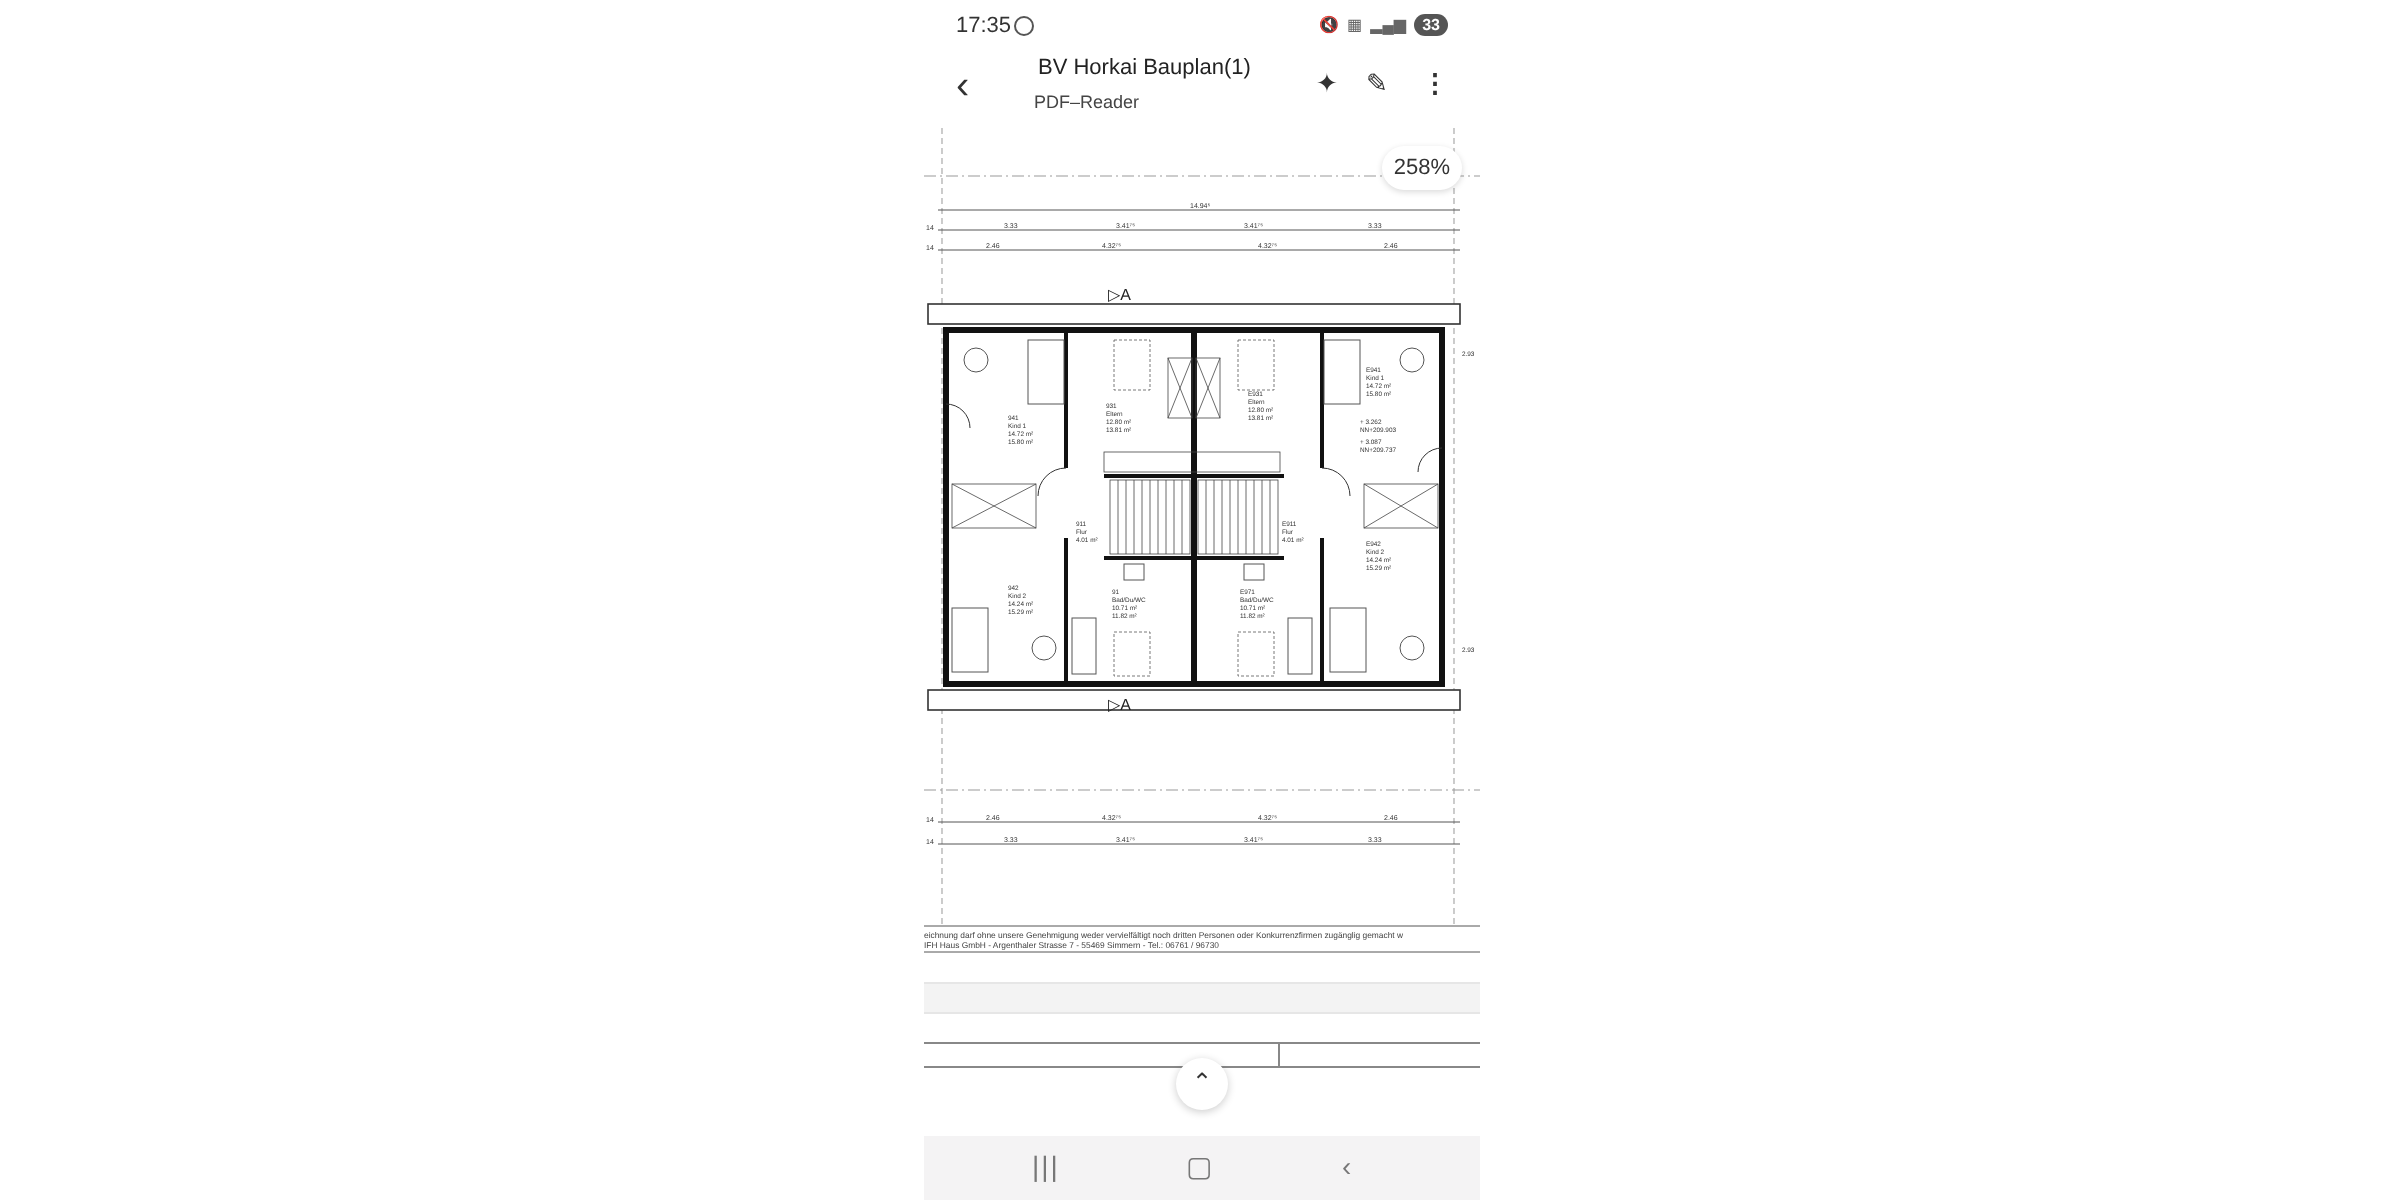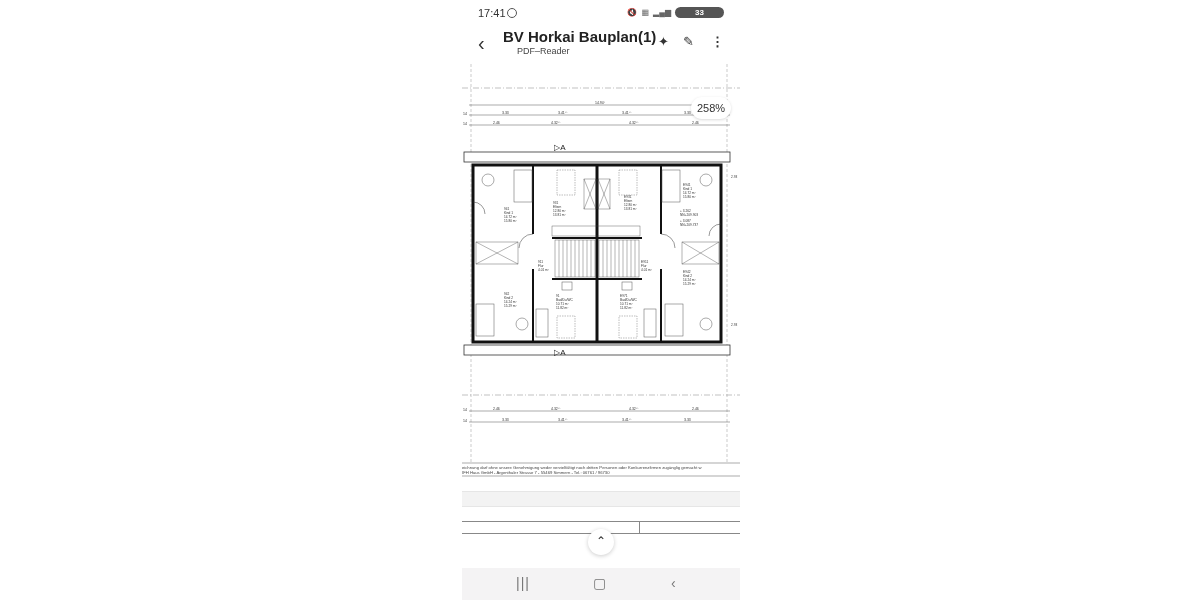--- a/index.html
+++ b/index.html
@@ -3,43 +3,43 @@
 <meta charset="utf-8">
 <style>
   * { box-sizing: border-box; margin: 0; padding: 0; }
   html, body { width: 1200px; height: 600px; background: #ffffff; overflow: hidden; font-family: "Liberation Sans", sans-serif; }
   .phone { position: absolute; left: 462px; top: 0; width: 278px; height: 600px; background: #ffffff; overflow: hidden; }
   .statusbar { position: absolute; top: 0; left: 0; width: 278px; height: 26px; }
   .time { position: absolute; left: 16px; top: 7px; font-size: 11px; color: #333; }
   .wa-icon { position: absolute; left: 45px; top: 8px; width: 10px; height: 10px; border: 1.3px solid #555; border-radius: 50%; }
   .sb-right { position: absolute; right: 16px; top: 7px; display: flex; align-items: center; gap: 4px; }
   .sb-ico { font-size: 8px; color: #666; }
-  .battery { background: #555; color: #fff; font-size: 8px; border-radius: 7px; padding: 1px 20px; font-weight: bold; }
+  .battery { background: #555; color: #fff; font-size: 8px; border-radius: 7px; padding: 1px 4px; font-weight: bold; }
   .appbar { position: absolute; top: 26px; left: 0; width: 278px; height: 36px; }
   .back { position: absolute; left: 16px; top: 6px; font-size: 20px; color: #333; }
-  .title { position: absolute; left: 41px; top: 2px; font-size: 15px; font-weight: bold; color: #222; }
+  .title { position: absolute; left: 57px; top: 2px; font-size: 11px; font-weight: normal; color: #222; }
   .subtitle { position: absolute; left: 55px; top: 20px; font-size: 9px; color: #444; }
   .act { position: absolute; top: 8px; font-size: 13px; color: #333; }
   .pdf { position: absolute; top: 64px; left: 0; width: 278px; height: 420px; background: #fff; }
-  .zoom-badge { position: absolute; left: 229px; top: 73px; width: 40px; height: 22px; background: #fff; border-radius: 11px; box-shadow: 0 1px 3px rgba(0,0,0,0.15); font-size: 11px; color: #333; text-align: center; line-height: 22px; margin-top: 24px; }
+  .zoom-badge { position: absolute; left: 229px; top: 73px; width: 40px; height: 22px; background: #fff; border-radius: 11px; box-shadow: 0 1px 3px rgba(0,0,0,0.15); font-size: 11px; color: #333; text-align: center; line-height: 22px; }
   .gray-band { position: absolute; left: 0; top: 491px; width: 278px; height: 16px; background: #f3f3f3; border-top: 1px solid #e6e6e6; border-bottom: 1px solid #e6e6e6; }
   .line-box { position: absolute; left: 0; top: 521px; width: 278px; height: 13px; border-top: 1px solid #888; border-bottom: 1px solid #888; }
   .line-box .div { position: absolute; left: 177px; top: 0; height: 12px; border-left: 1px solid #888; }
   .scroll-top { position: absolute; left: 126px; top: 529px; width: 26px; height: 26px; border-radius: 50%; background: #fff; box-shadow: 0 1px 4px rgba(0,0,0,0.2); text-align: center; line-height: 24px; font-size: 12px; color: #333; }
   .navbar { position: absolute; left: 0; top: 568px; width: 278px; height: 32px; background: #f4f3f4; }
   .nav-btn { position: absolute; top: 7px; font-size: 14px; color: #777; }
   .footer-text { position: absolute; left: 0; top: 465px; width: 278px; font-size: 4.2px; color: #444; white-space: nowrap; overflow: hidden; line-height: 5px; }
 </style>
 </head>
 <body>
 
 <div class="phone">
 
   <div class="statusbar">
-    <span class="time">17:41</span>
+    <span class="time">17:35</span>
     <span class="wa-icon"></span>
     <div class="sb-right">
       <span class="sb-ico">🔇</span>
       <span class="sb-ico">▦</span>
       <span class="sb-ico">▂▄▆</span>
       <span class="battery">33</span>
     </div>
   </div>
 
   <div class="appbar">

